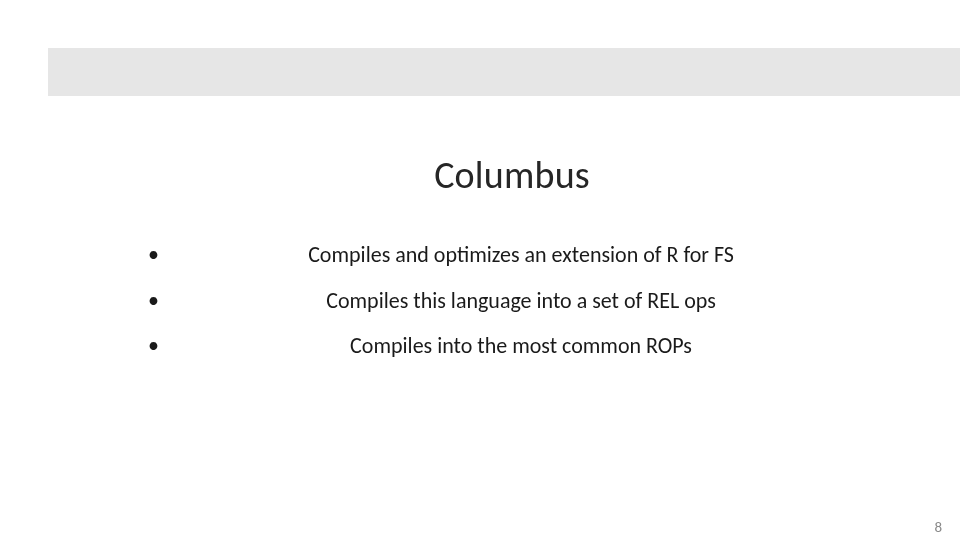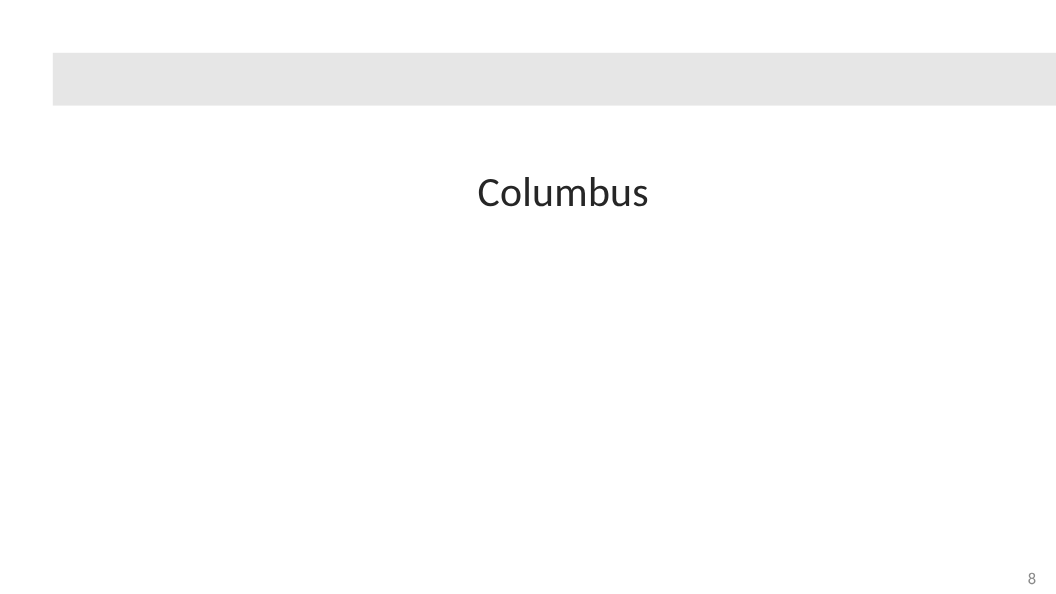--- a/index.html
+++ b/index.html
@@ -55,15 +55,20 @@
       color: #8a8a8a;
     }
   </style>
 </head>
 <body>
 
 <div class="header-band"></div>
 
 <div class="content">
   <h1 class="title">Columbus</h1>
+  <ul class="bullets">
+    <li>Compiles and optimizes an extension of R for FS</li>
+    <li>Compiles this language into a set of REL ops</li>
+    <li>Compiles into the most common ROPs</li>
+  </ul>
 </div>
 
 <div class="page-number">8</div>
 
 </body></html>

